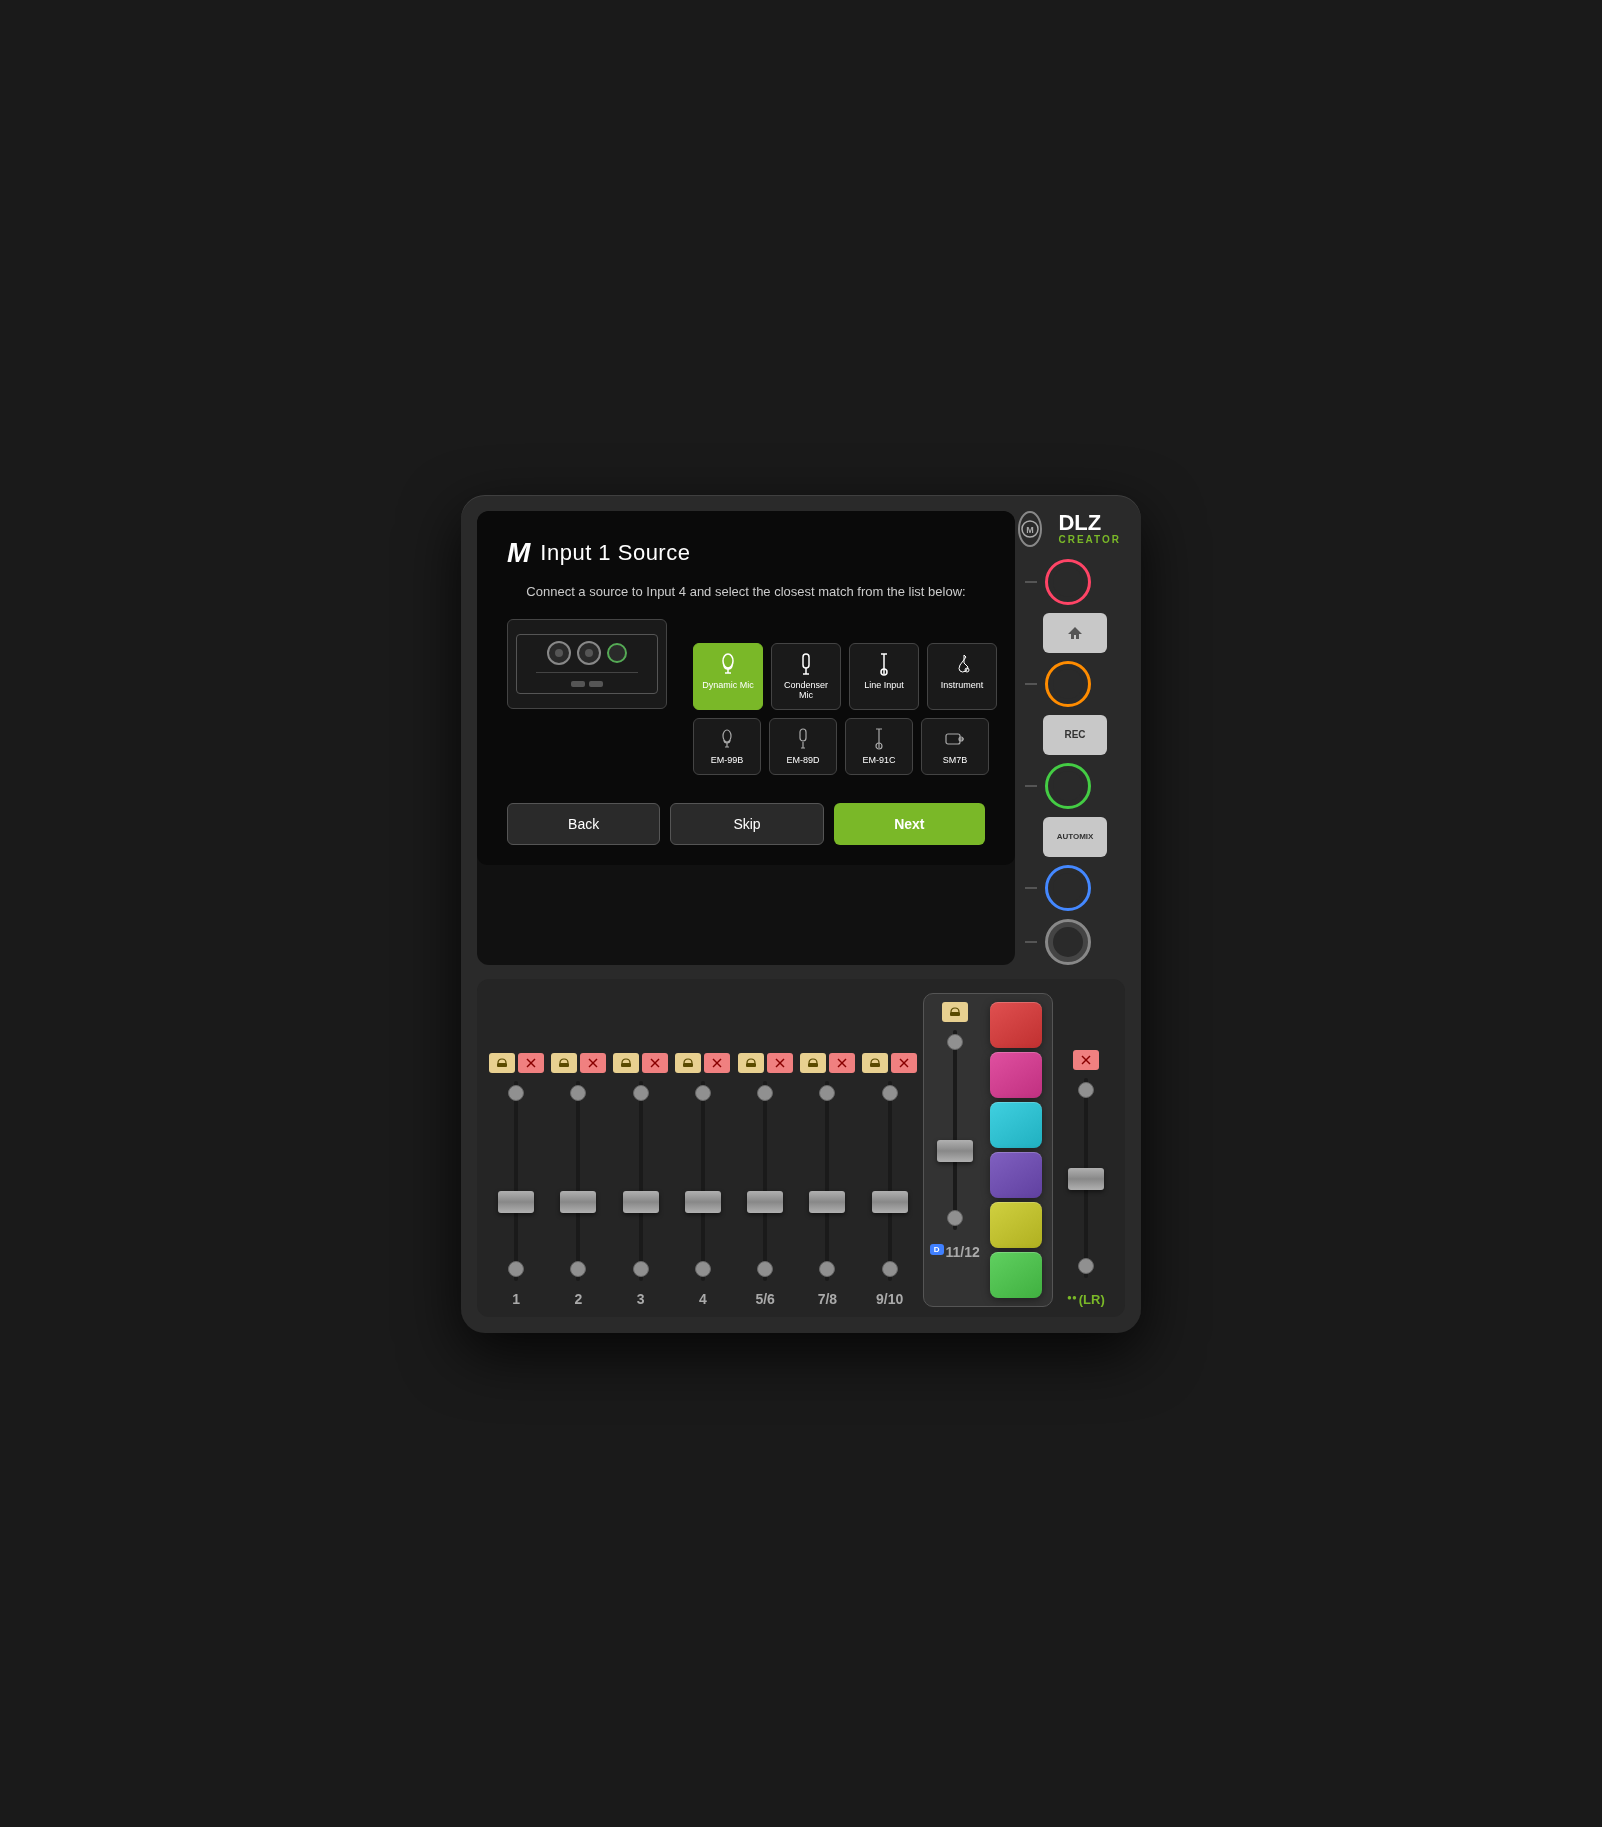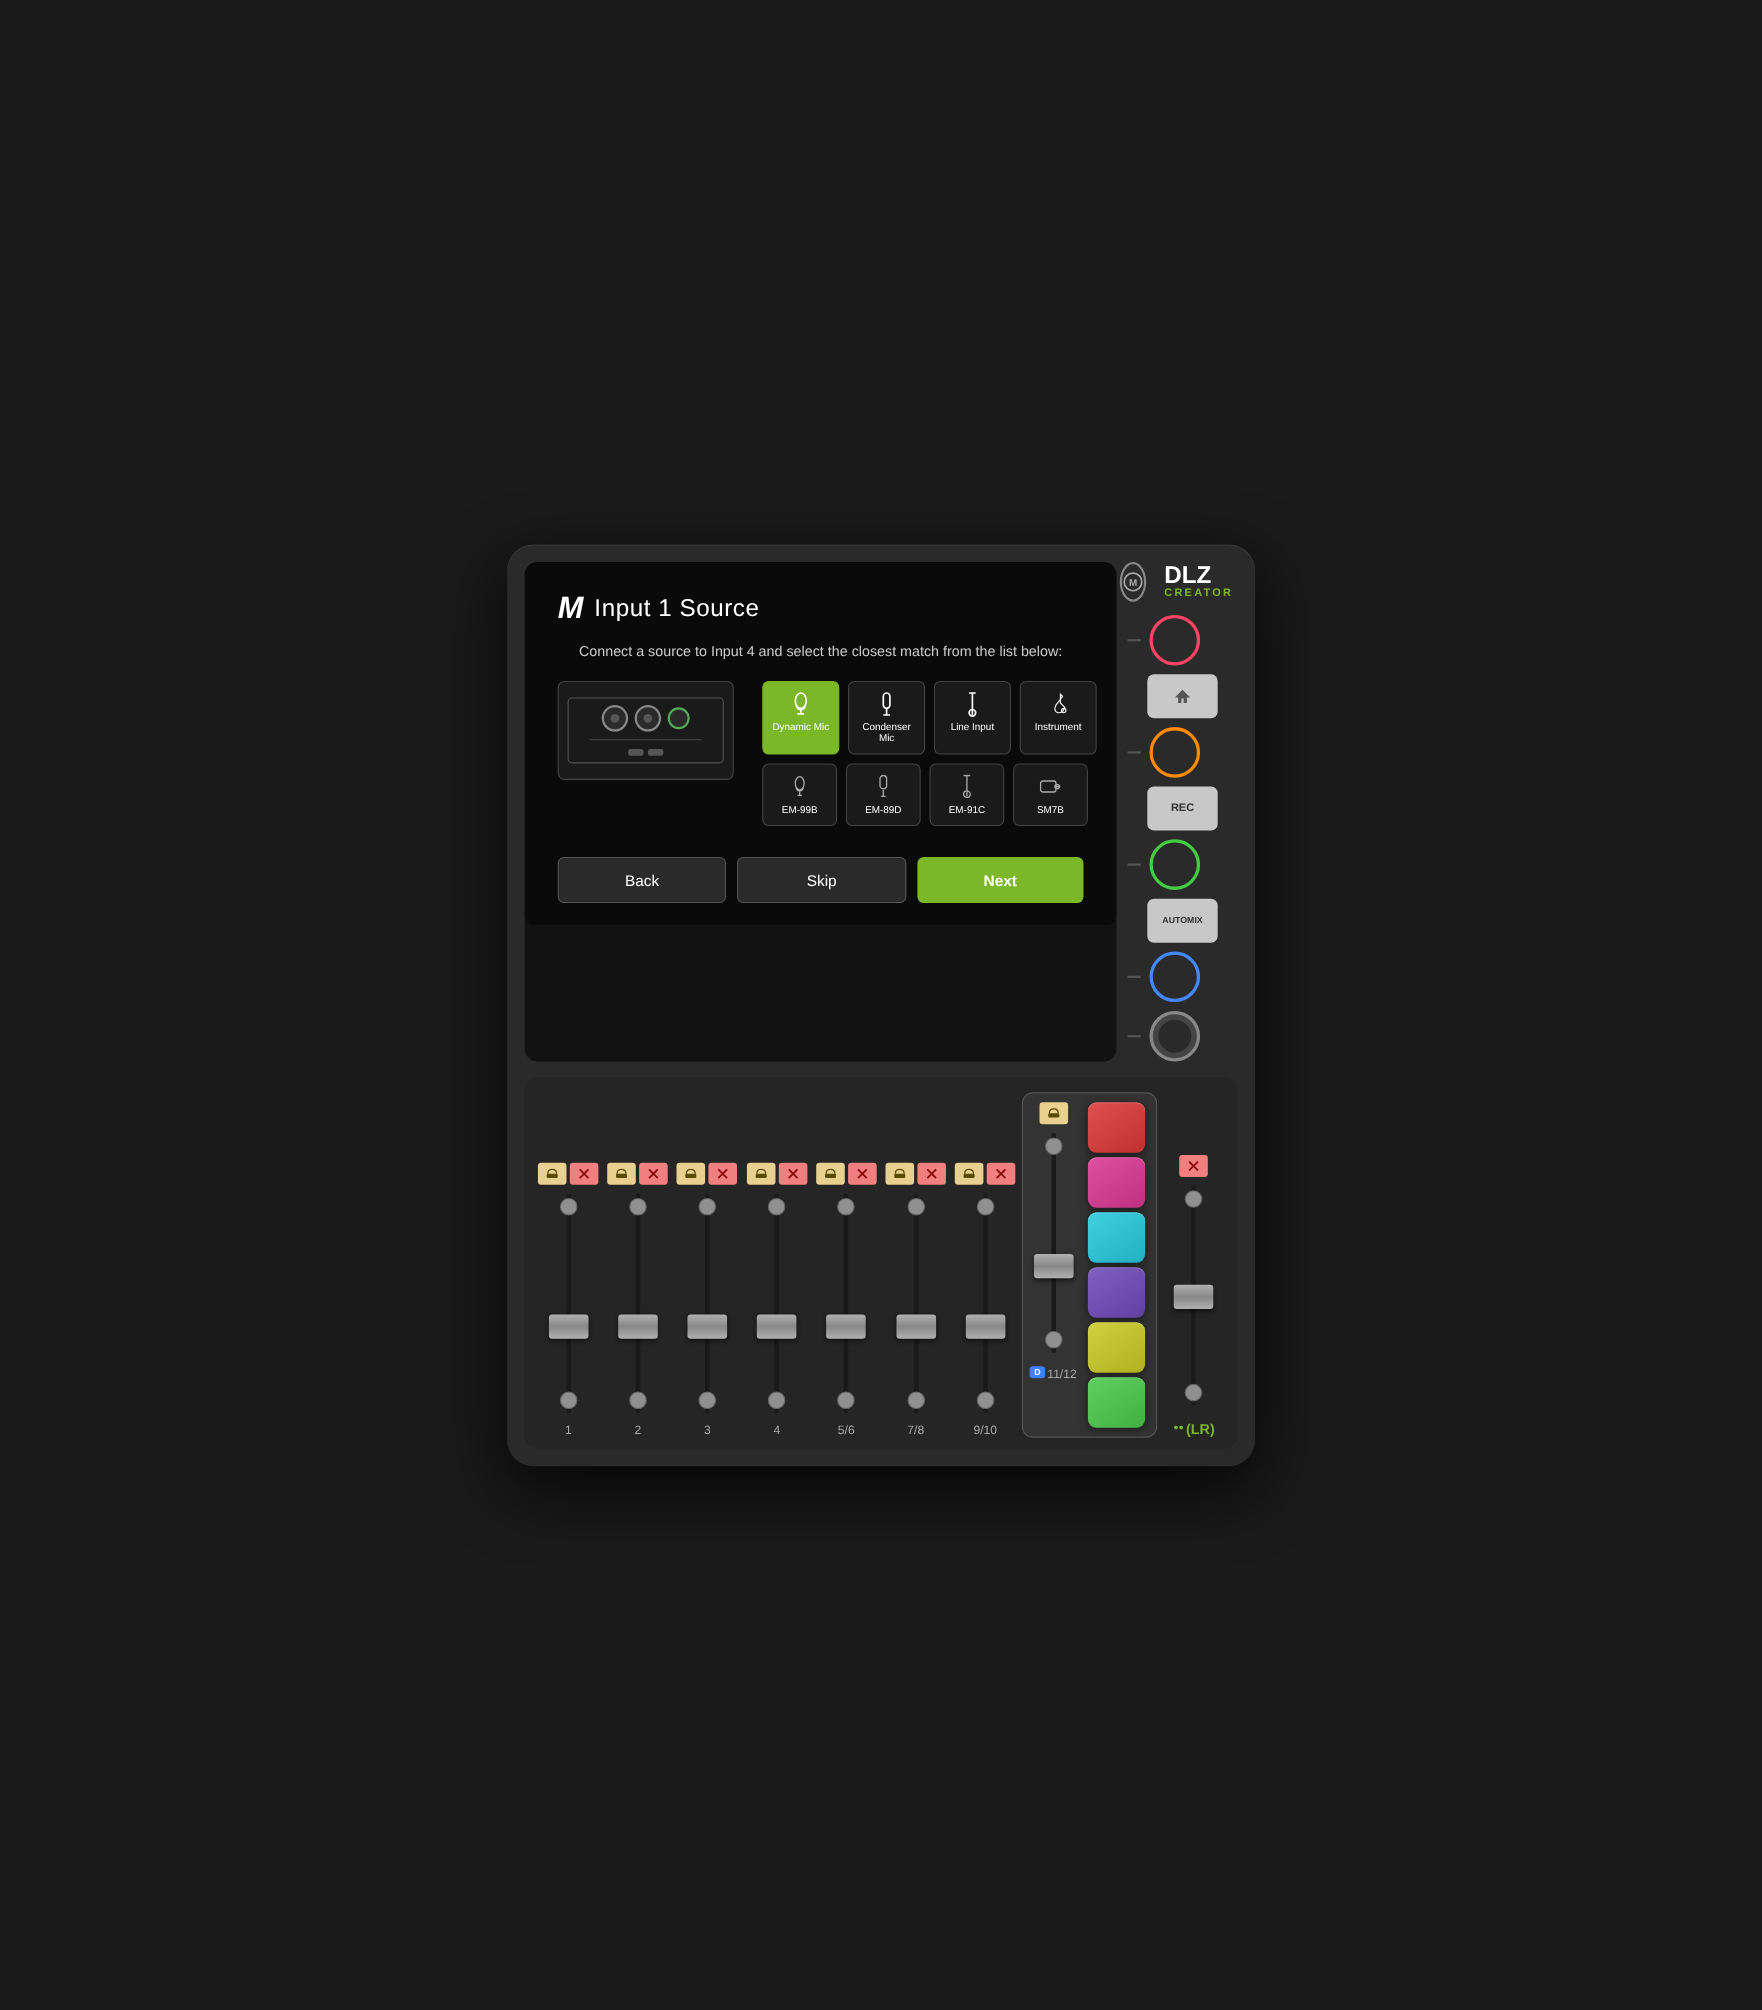--- a/index.html
+++ b/index.html
@@ -90,20 +90,21 @@
       display: flex;
       flex-direction: column;
       justify-content: center;
       align-items: center;
       gap: 6px;
     }
 
     
     .source-grid {
       flex: 1;
+      margin-top: 24px;
     }
 
     .source-row {
       display: flex;
       gap: 8px;
       margin-bottom: 8px;
     }
 
     .source-item {
       background: #1a1a1a;
@@ -374,22 +375,22 @@
       width: 16px;
       height: 16px;
       background: #909090;
       border-radius: 50%;
       cursor: pointer;
       border: 1px solid #666;
     }
 
     .channel-label {
       color: #aaa;
-      font-size: 11px;
-      font-weight: 400;
+      font-size: 14px;
+      font-weight: 700;
       margin-top: 4px;
     }
 
     
     .pad-section {
       display: flex;
       flex-direction: column;
       gap: 4px;
       margin: 0 4px;
     }

